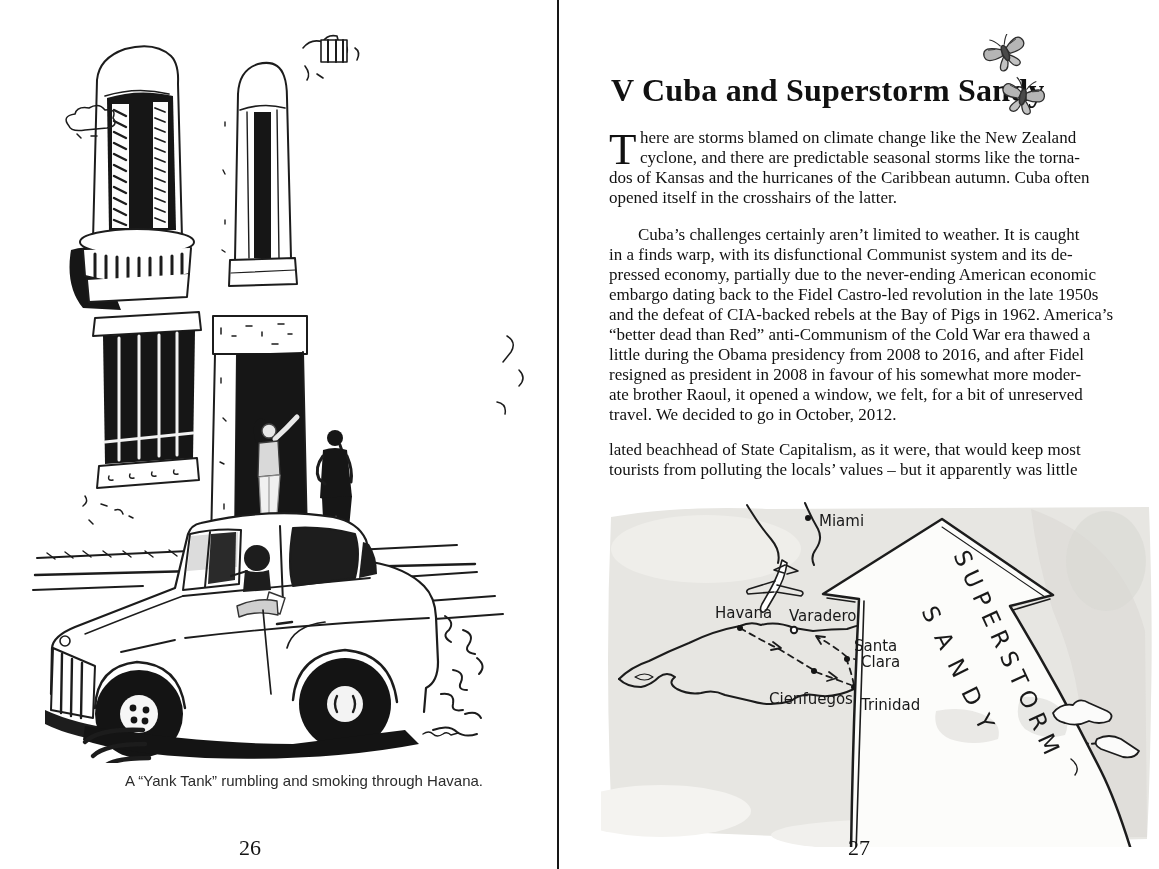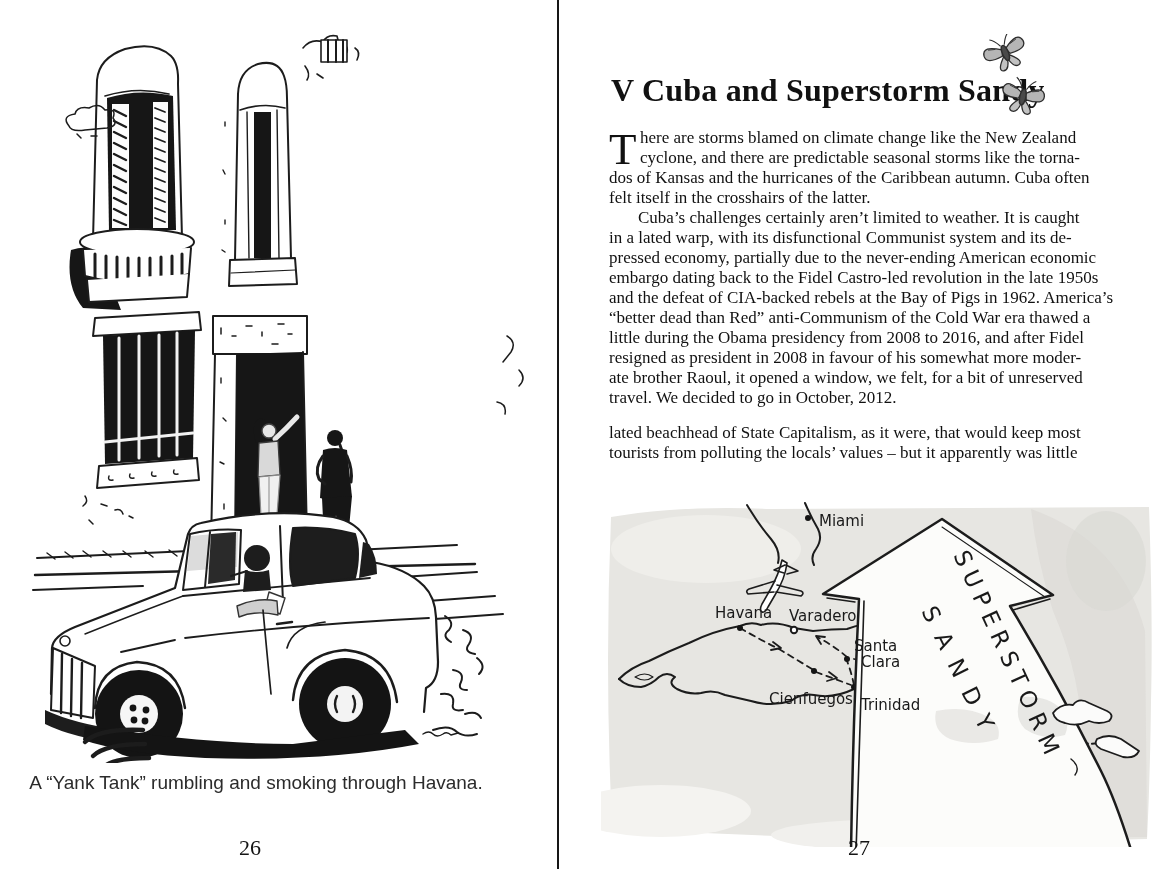--- a/index.html
+++ b/index.html
@@ -4,31 +4,31 @@
 <style>
   html,body{margin:0;padding:0;background:#fff;}
   .spread{position:relative;width:1159px;height:869px;background:#ffffff;overflow:hidden;
           font-family:"Liberation Serif",serif;color:#111;}
   .divider{position:absolute;left:557px;top:0;width:2px;height:869px;background:#161616;}
   .page{position:absolute;top:0;height:100%;}
   .page-left{left:0;width:557px;}
   .page-right{left:559px;width:600px;}
   .illustration{position:absolute;left:25px;top:18px;}
   .caption{position:absolute;top:772px;left:0;width:512px;text-align:center;
-           font-family:"Liberation Sans",sans-serif;font-size:19px;color:#2b2b2b;}
+           font-family:"Liberation Sans",sans-serif;font-size:15px;color:#2b2b2b;padding-left:48px;}
   .pagenum{position:absolute;top:835px;font-size:22px;color:#141414;}
   .pagenum-left{left:0;width:500px;text-align:center;}
   .pagenum-right{left:0;width:600px;text-align:center;}
   .chapter-title{position:absolute;left:52px;top:72px;font-size:32px;font-weight:bold;
                  letter-spacing:.2px;white-space:nowrap;}
   .butterflies{position:absolute;left:420px;top:34px;}
   .bodytext{position:absolute;left:50px;top:128px;width:532px;font-size:17px;}
   .line{height:20px;line-height:20px;white-space:nowrap;}
   .para{position:relative;}
-  .p2{}
+  .p2{margin-top:17px;}
   .p3{margin-top:15px;}
   .dropcap{position:absolute;left:0;top:1px;font-size:45px;line-height:40px;font-weight:400;}
   .dc-indent{padding-left:31px;}
   .first-indent{padding-left:29px;}
   .map{position:absolute;left:42px;top:501px;}
   svg text.hand{font-family:"DejaVu Sans",sans-serif;fill:#191919;}
 </style>
 </head>
 <body>
 
@@ -220,25 +220,25 @@
       <use href="#bfly" transform="translate(26,18) rotate(-22)"></use>
       <use href="#bfly" transform="translate(44,62) rotate(12)"></use>
     </svg>
 
     <div class="bodytext">
       <div class="para p1">
         <span class="dropcap">T</span>
         <div class="line dc-indent">here are storms blamed on climate change like the New Zealand</div>
         <div class="line dc-indent">cyclone, and there are predictable seasonal storms like the torna-</div>
         <div class="line">dos of Kansas and the hurricanes of the Caribbean autumn. Cuba often</div>
-        <div class="line">felt itself in the crosshairs of the latter.</div>
+        <div class="line">opened itself in the crosshairs of the latter.</div>
       </div>
       <div class="para p2">
         <div class="line first-indent">Cuba’s challenges certainly aren’t limited to weather. It is caught</div>
-        <div class="line">in a lated warp, with its disfunctional Communist system and its de-</div>
+        <div class="line">in a finds warp, with its disfunctional Communist system and its de-</div>
         <div class="line">pressed economy, partially due to the never-ending American economic</div>
         <div class="line">embargo dating back to the Fidel Castro-led revolution in the late 1950s</div>
         <div class="line">and the defeat of CIA-backed rebels at the Bay of Pigs in 1962. America’s</div>
         <div class="line">“better dead than Red” anti-Communism of the Cold War era thawed a</div>
         <div class="line">little during the Obama presidency from 2008 to 2016, and after Fidel</div>
         <div class="line">resigned as president in 2008 in favour of his somewhat more moder-</div>
         <div class="line">ate brother Raoul, it opened a window, we felt, for a bit of unreserved</div>
         <div class="line">travel. We decided to go in October, 2012.</div>
       </div>
       <div class="para p3">

